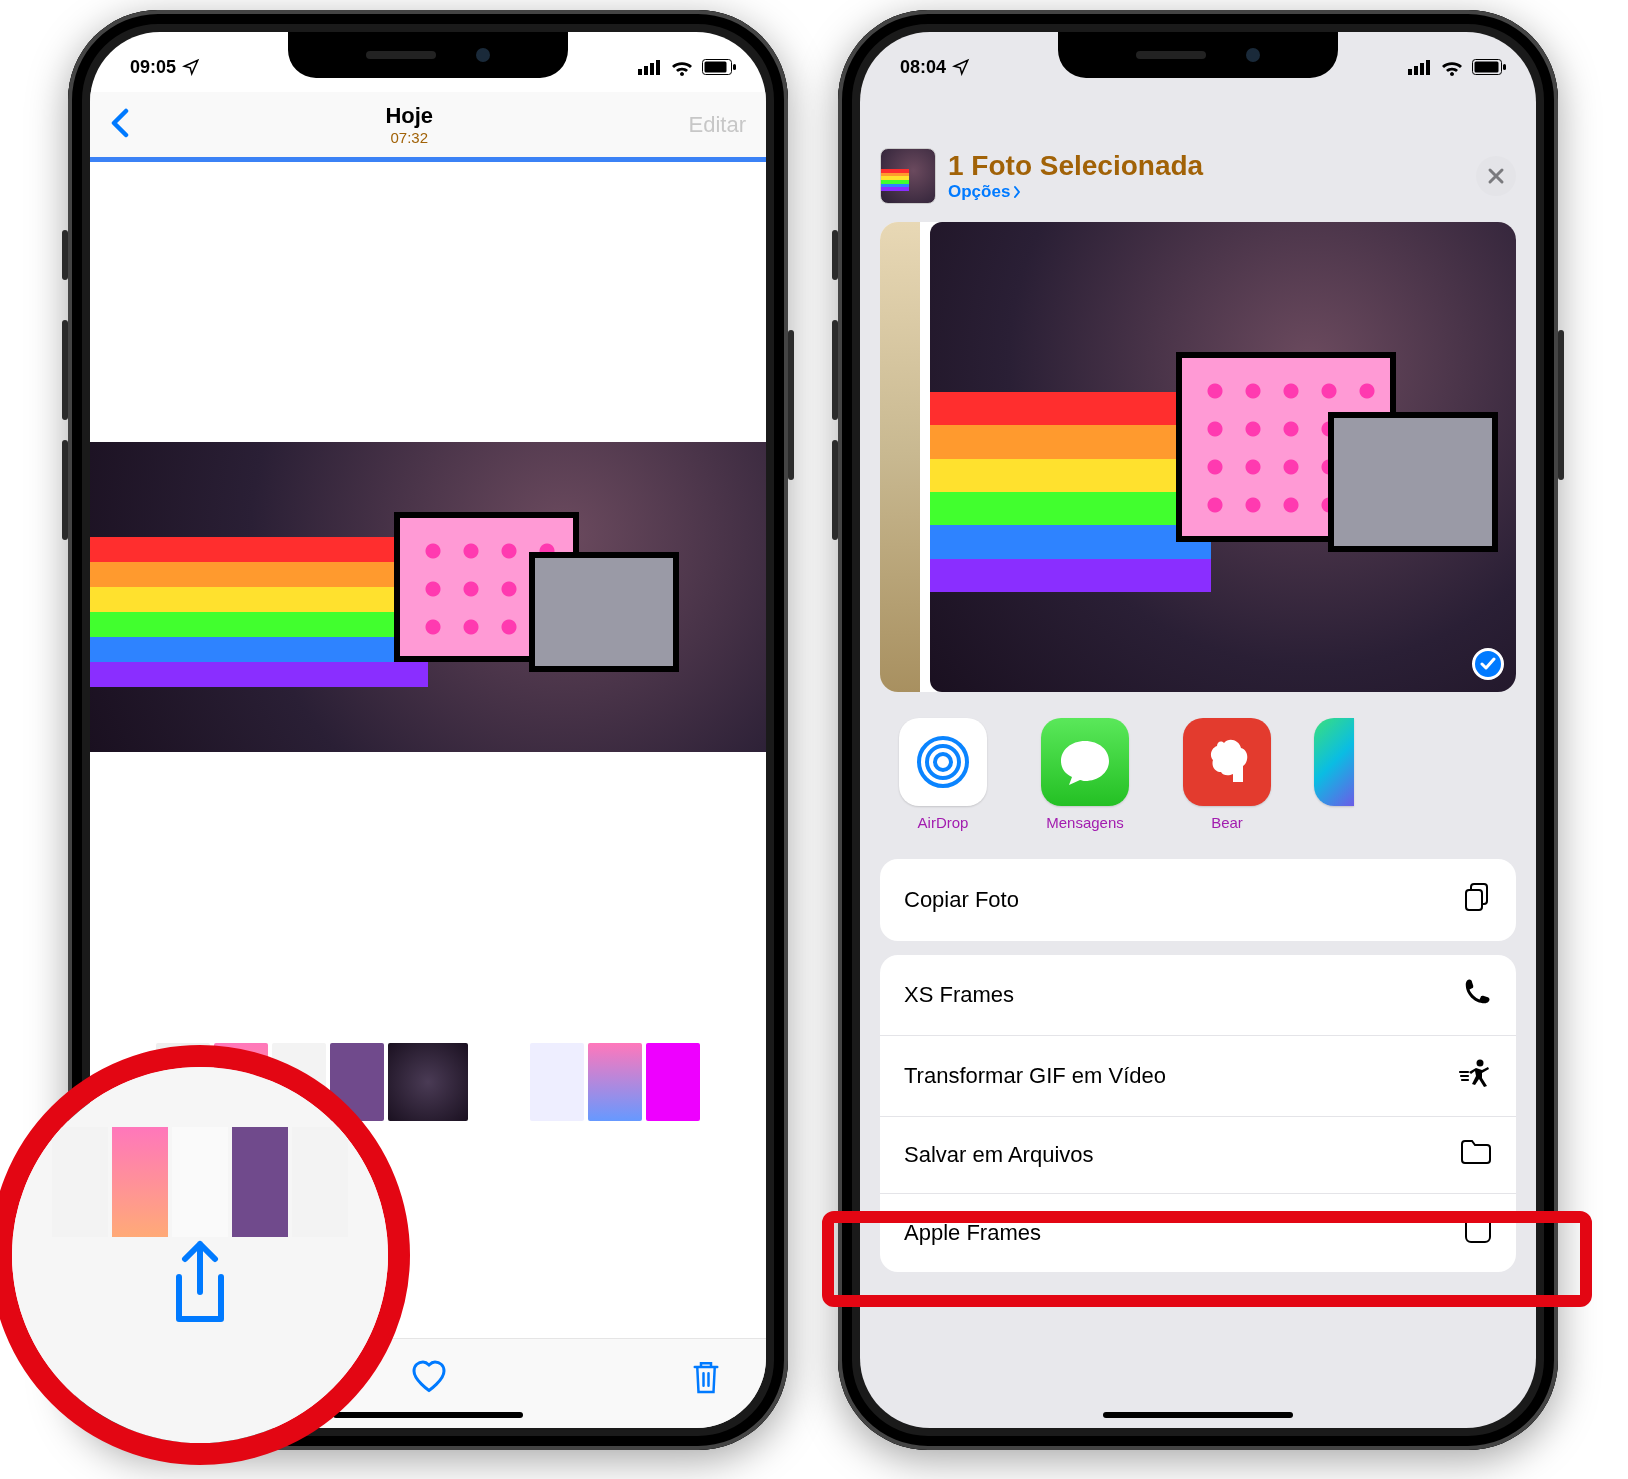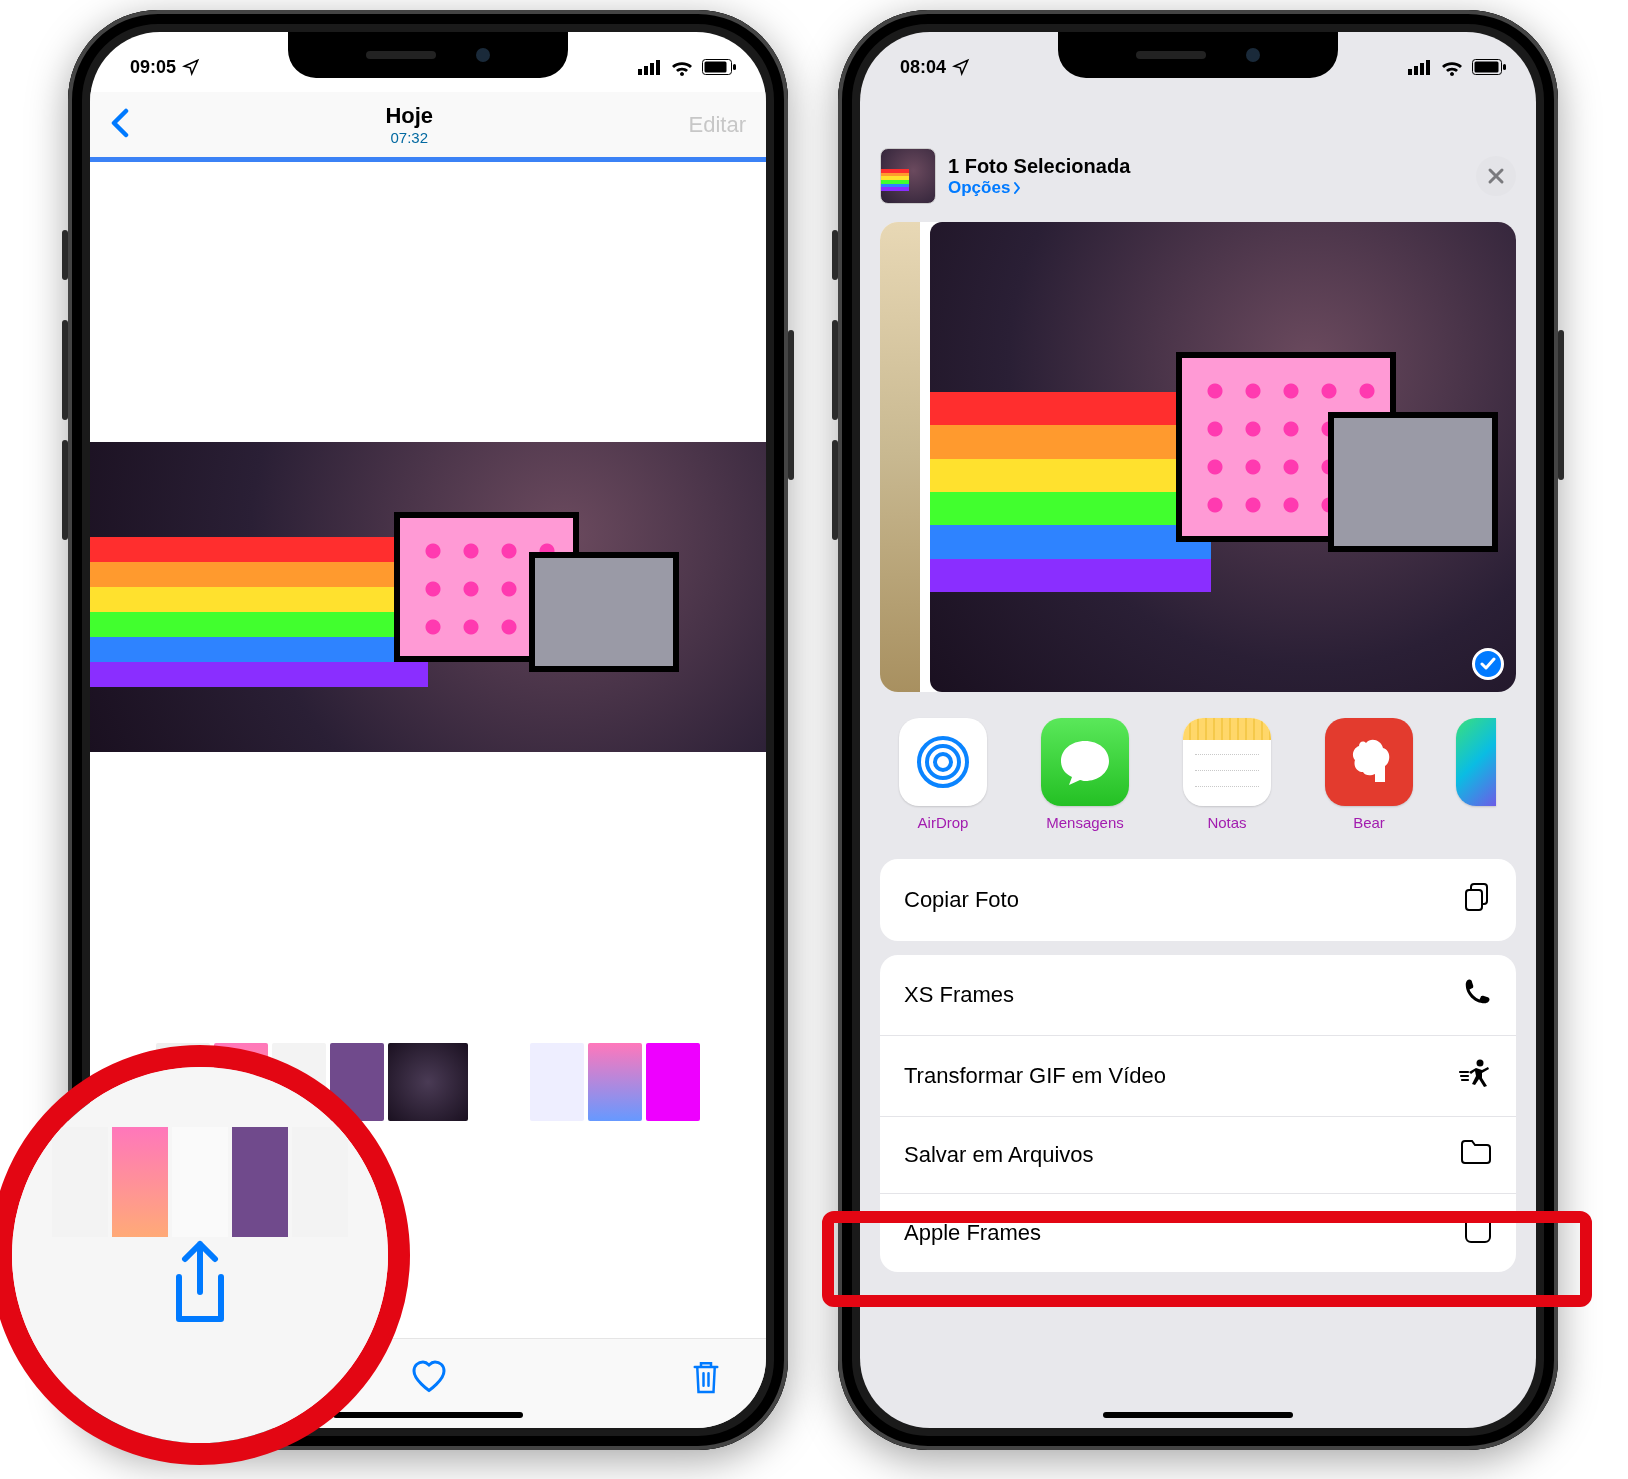--- a/index.html
+++ b/index.html
@@ -66,21 +66,21 @@
     background:#f8f8f8cc;
     display:flex;
     align-items:center;
     justify-content:space-between;
     padding: 0 20px;
     border-bottom:5px solid #3b82f6;
   }
   .nav-back { color:#007aff; }
   .nav-title { text-align:center; line-height:1.15; }
   .nav-title .t1 { font-size:22px; font-weight:600; }
-  .nav-title .t2 { font-size:15px; color:#0369a1; }
+  .nav-title .t2 { font-size:15px; color:#a16207; }
   .nav-edit { color:#c7c7c7; font-size:22px; }
 
   .photo-area {
     position:relative;
     height: 870px;
     background:#fff;
     display:flex;
     align-items:center;
     justify-content:center;
   }
@@ -134,21 +134,21 @@
     display:flex; align-items:center; gap:12px;
     padding: 14px 20px;
   }
   .ss-thumb {
     width:56px; height:56px; border-radius:8px; border:1px solid #ccc;
     background: radial-gradient(circle at 60% 40%, #6b4a5e, #2a1f35);
     position:relative; overflow:hidden;
   }
   .ss-thumb .mini-rb {position:absolute;left:0;top:20px;width:28px;height:22px;display:flex;flex-direction:column}
   .ss-thumb .mini-rb span{flex:1}
-  .ss-head-txt .l1 { font-size:20px; font-weight:600; color:#000000; }
+  .ss-head-txt .l1 { font-size:28px; font-weight:600; color:#a16207; }
   .ss-head-txt .l2 { font-size:17px; color:#007aff; display:flex; align-items:center; gap:2px;font-weight:bold;}
   .ss-close {
     margin-left:auto; width:40px; height:40px; border-radius:50%;
     background:#e4e4e8; display:flex; align-items:center; justify-content:center;
     color:#7a7a7e; font-size:22px; font-weight:700;
   }
   .ss-preview {
     margin: 4px 20px 0 20px;
     height: 470px;
     border-radius:18px;
@@ -431,29 +431,20 @@
       </div>
       <div class="app-item">
         <div class="app-ic" style="background:linear-gradient(#5ae85a,#24c024)">
           <svg width="54" height="50" viewBox="0 0 54 50" fill="#fff">
               <path d="M27 4 C13 4 3 13 3 24 C3 31 7 37 14 40 L11 48 L22 43 C24 43.5 25.5 44 27 44 C41 44 51 35 51 24 C51 13 41 4 27 4 Z"></path>
             </svg>
         </div>
         <div class="app-label">Mensagens</div>
       </div>
       <div class="app-item">
-        <div class="app-ic" style="background:linear-gradient(#fff 35%,#fff);position:relative;overflow:hidden">
-          <div style="position:absolute;top:0;left:0;right:0;height:22px;background:repeating-linear-gradient(90deg,#ffd76a 0 6px,#f5c94a 6px 8px)"></div>
-          <div style="position:absolute;top:36px;left:12px;right:12px;border-top:1.5px dotted #c9c9c9"></div>
-          <div style="position:absolute;top:52px;left:12px;right:12px;border-top:1.5px dotted #c9c9c9"></div>
-          <div style="position:absolute;top:68px;left:12px;right:12px;border-top:1.5px dotted #c9c9c9"></div>
-        </div>
-        <div class="app-label">Notas</div>
-      </div>
-      <div class="app-item">
         <div class="app-ic" style="background:#e33b2e">
           <svg width="56" height="56" viewBox="0 0 56 56" fill="#fff">
               <path d="M18 12 C18 8 22 6 25 9 C30 3 40 6 42 14 C50 16 50 28 44 32 L44 48 L34 48 L34 40 C30 42 24 42 22 38 C16 38 12 32 14 26 C10 22 12 14 18 12 Z"></path>
             </svg>
         </div>
         <div class="app-label">Bear</div>
       </div>
       <div class="app-item">
         <div class="app-ic" style="background:linear-gradient(135deg,#3adf7c,#0abde3,#6c5ce7);width:40px;margin-left:0;border-radius:20px 0 0 20px"></div>
       </div>

